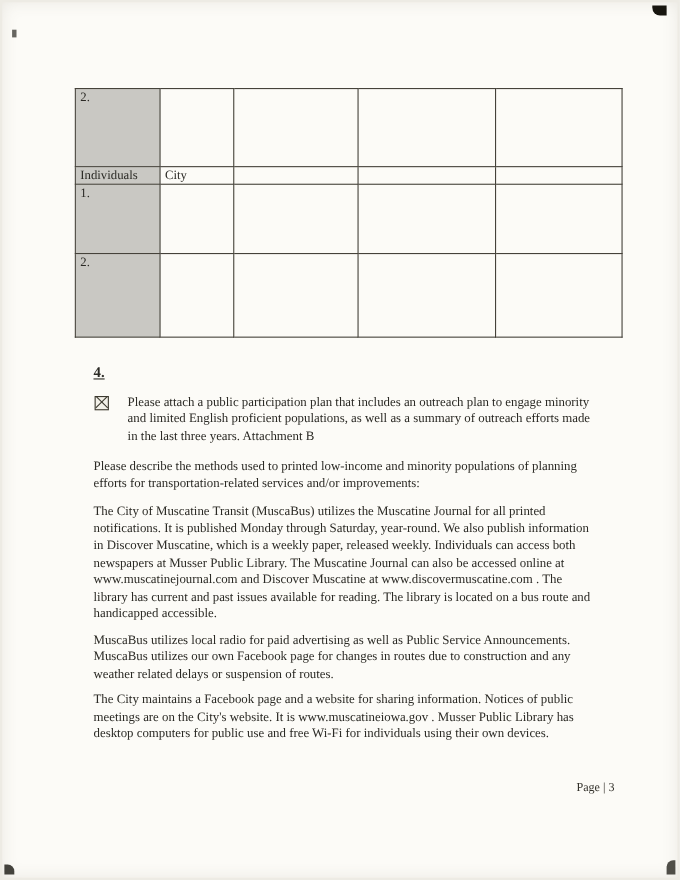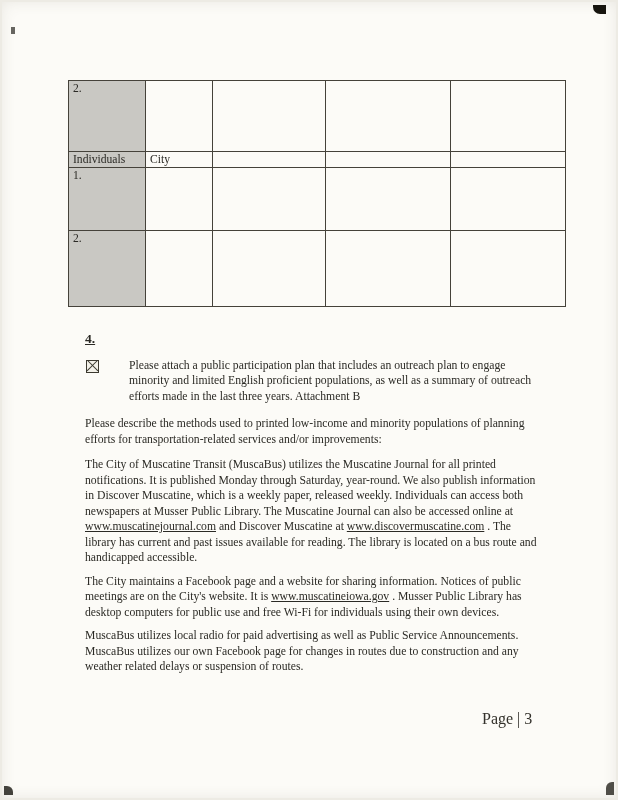--- a/index.html
+++ b/index.html
@@ -44,25 +44,25 @@
   .cbbox{
     position:relative;flex:none;width:13px;height:13px;margin-top:2px;
     border:1.4px solid #3c392f;background:#f3f1e9;
   }
   .cbbox::before,.cbbox::after{
     content:"";position:absolute;left:-2px;top:4.5px;width:15px;height:1.4px;
     background:#3c392f;
   }
   .cbbox::before{transform:rotate(45deg)}
   .cbbox::after{transform:rotate(-45deg)}
-  .cbtext{margin-left:30px;width:424px}
+  .cbtext{margin-left:17px;width:424px}
   .textcol p{margin:0 0 8px 0}
   .textcol p.intro{margin-bottom:10px}
-  .lnk{text-decoration:underline}
-  .pageno{position:absolute;left:482px;top:710px;font-size:16px;color:#33312b}
+  .lnk{}
+  .pageno{position:absolute;left:524px;top:710px;font-size:11px;color:#33312b}
 </style>
 </head>
 <body>
 
 <div class="edge"></div>
 
 <div class="artifact" style="left:593px;top:5px;width:13px;height:9px;border-radius:0 0 0 7px"></div>
 <div class="artifact" style="left:11px;top:27px;width:4px;height:7px;opacity:.65"></div>
 <div class="artifact" style="left:4px;top:786px;width:9px;height:9px;border-radius:0 6px 0 0;opacity:.8"></div>
 <div class="artifact" style="left:606px;top:782px;width:8px;height:13px;border-radius:6px 0 0 0;opacity:.75"></div>
@@ -113,19 +113,19 @@
 
   <div class="cbrow">
     <span class="cbbox"></span>
     <span class="cbtext">Please attach a public participation plan that includes an outreach plan to engage minority and limited English proficient populations, as well as a summary of outreach efforts made in the last three years.  Attachment B</span>
   </div>
 
   <p class="intro">Please describe the methods used to printed low-income and minority populations of planning efforts for transportation-related services and/or improvements:</p>
 
   <p><span>The City of Muscatine Transit (MuscaBus) utilizes the Muscatine Journal for all printed notifications. It is published Monday through Saturday, year-round. We also publish information in Discover Muscatine, which is a weekly paper, released weekly. Individuals can access both newspapers at Musser Public Library. The Muscatine Journal can also be accessed online at </span><span class="lnk">www.muscatinejournal.com</span><span> and Discover Muscatine at </span><span class="lnk">www.discovermuscatine.com</span><span> . The library has current and past issues available for reading. The library is located on a bus route and handicapped accessible.</span></p>
 
+  <p>MuscaBus utilizes local radio for paid advertising as well as Public Service Announcements. MuscaBus utilizes our own Facebook page for changes in routes due to construction and any weather related delays or suspension of routes.</p>
+
   <p><span>The City maintains a Facebook page and a website for sharing information.  Notices of public meetings are on the City's website.  It is </span><span class="lnk">www.muscatineiowa.gov</span><span> . Musser Public Library has desktop computers for public use and free Wi-Fi for individuals using their own devices.</span></p>
-
-  <p>MuscaBus utilizes local radio for paid advertising as well as Public Service Announcements. MuscaBus utilizes our own Facebook page for changes in routes due to construction and any weather related delays or suspension of routes.</p>
 
 </div>
 
 <div class="pageno">Page | 3</div>
 
 </body></html>

